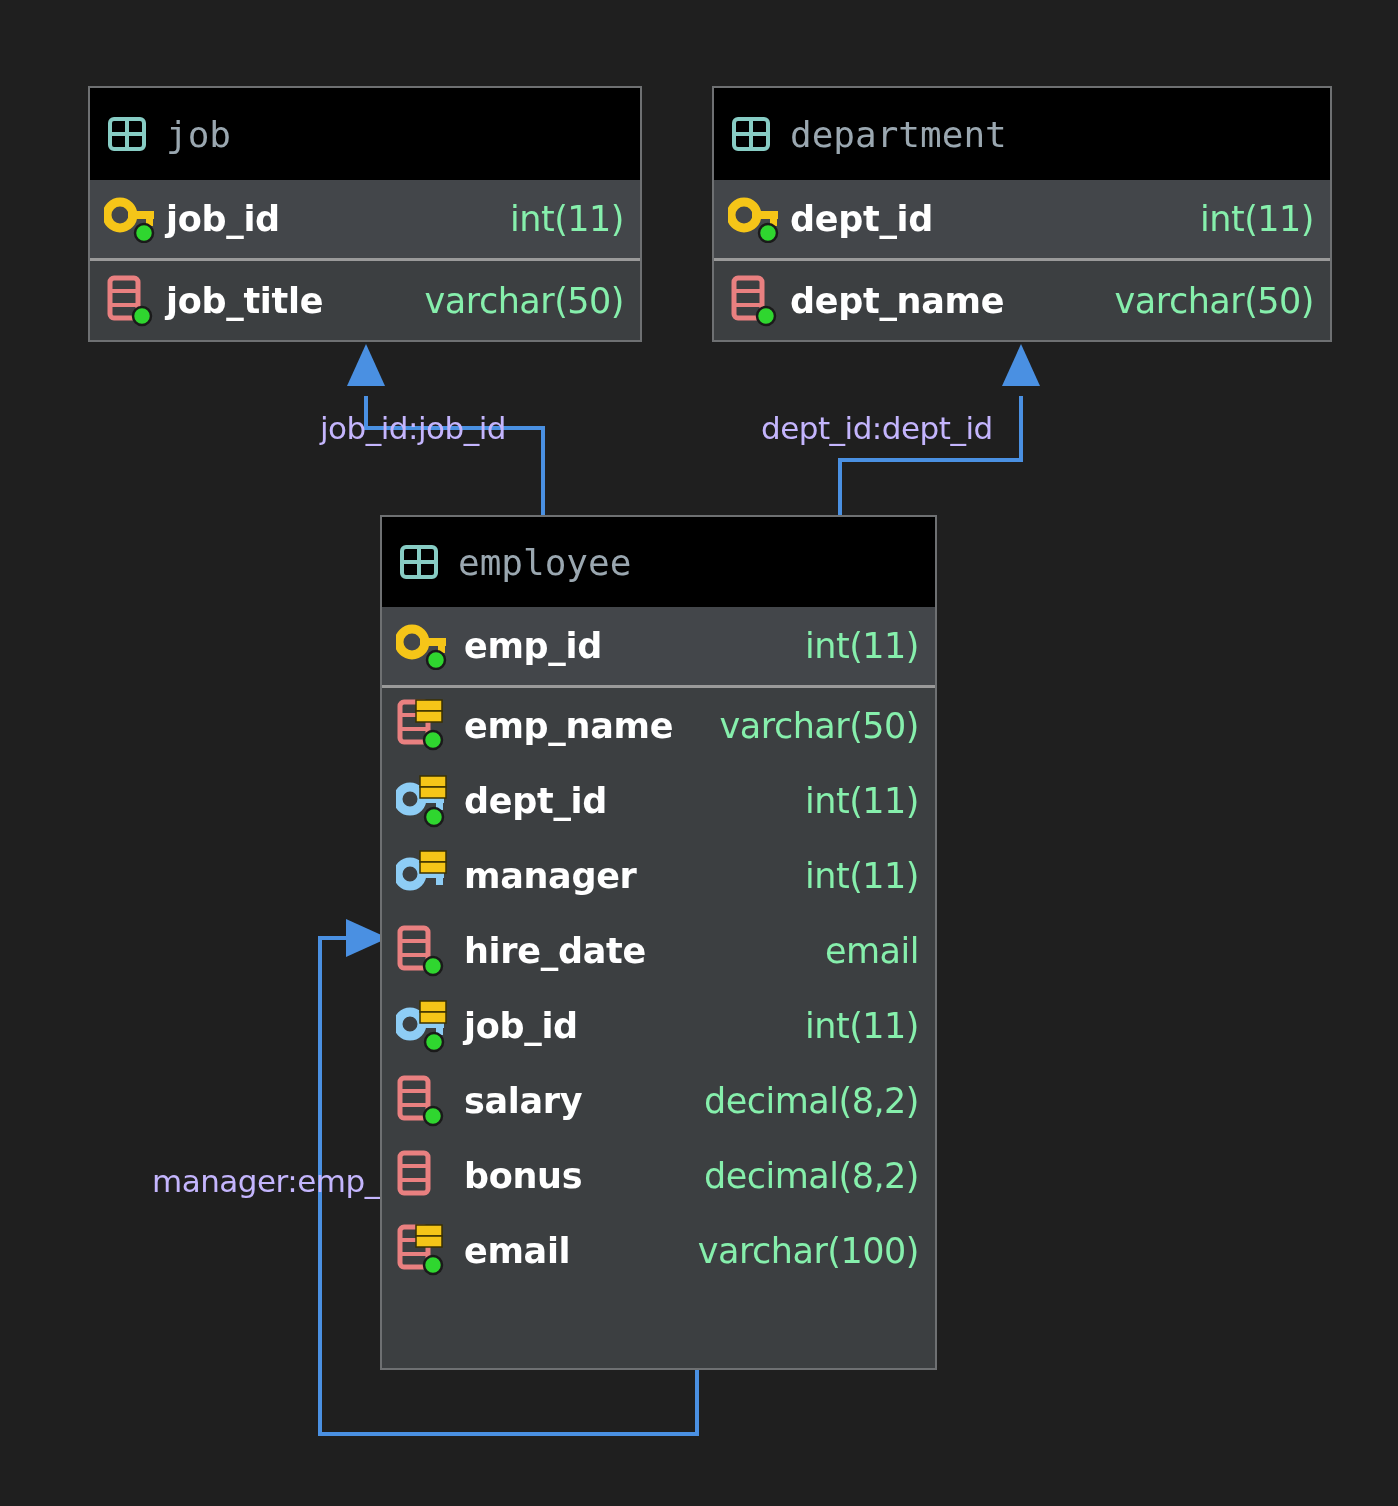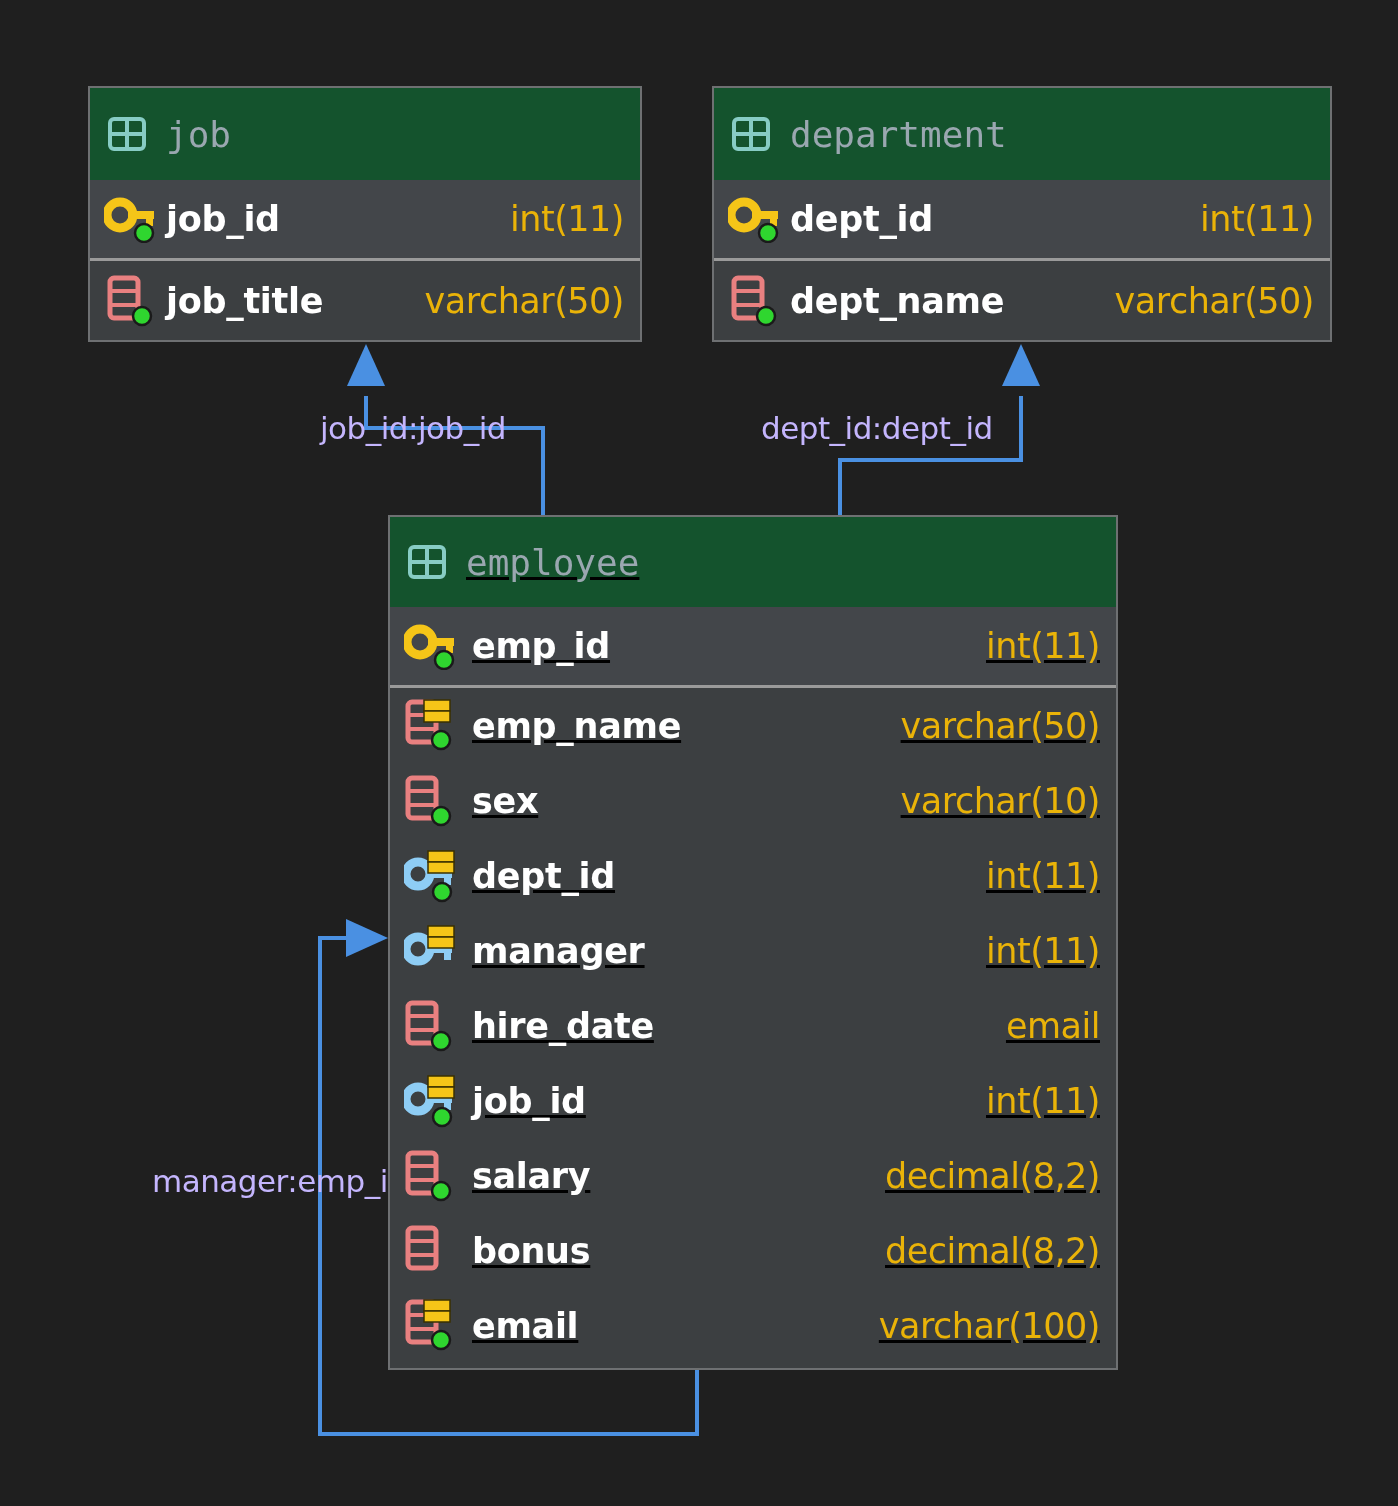--- a/index.html
+++ b/index.html
@@ -27,21 +27,21 @@
   
   .table-box{
     position:absolute;
     background:#3c3f41;
     border:2px solid #6e7072;
     box-sizing:border-box;
     overflow:hidden;
   }
   .tbl-header{
     display:flex;align-items:center;
-    background:#14532d;
+    background:#000000;
     padding:0 18px;
     height:var(--hh);
     box-sizing:border-box;
   }
   .tbl-title{
     font-family:"DejaVu Sans Mono","Liberation Mono",monospace;
     color:#9aa7b0;
     font-size:36px;
     margin-left:20px;
     letter-spacing:0px;
@@ -59,21 +59,21 @@
   .col-name{
     color:#ffffff;
     font-weight:bold;
     font-size:35px;
     font-family:"DejaVu Sans",sans-serif;
     white-space:nowrap;
     letter-spacing:-0.3px;
   }
   .col-type{
     margin-left:auto;
-    color:#eab308;
+    color:#86efac;
     font-size:35px;
     font-family:"DejaVu Sans",sans-serif;
     white-space:nowrap;
     padding-left:14px;
     letter-spacing:-0.5px;
   }
   .divider{height:3px;background:#9a9a9a;}
 </style>
 </head>
 <body>
@@ -165,21 +165,21 @@
         <rect x="6" y="3" width="28" height="40" rx="4" fill="none" stroke="#e98080" stroke-width="5"></rect>
         <line x1="8" y1="16" x2="32" y2="16" stroke="#e98080" stroke-width="4"></line>
         <line x1="8" y1="30" x2="32" y2="30" stroke="#e98080" stroke-width="4"></line>
         <circle cx="38" cy="41" r="9" fill="#2fd62f" stroke="#1a1a1a" stroke-width="2.5"></circle>
       </svg>
       <span class="col-name">dept_name</span>
       <span class="col-type">varchar(50)</span>
     </div>
   </div>
 
-  <div class="table-box" style="left:388px;top:515px;width:730px;height:855px;text-decoration:underline;--hh:90px;">
+  <div class="table-box" style="left:380px;top:515px;width:557px;height:855px;--hh:90px;">
     <div class="tbl-header" style="--hh:90px;">
       <svg class="tbl-icon" width="38" height="34" viewBox="0 0 38 34">
         <rect x="2" y="2" width="34" height="30" rx="4" fill="none" stroke="#87ccc4" stroke-width="4"></rect>
         <line x1="19" y1="3" x2="19" y2="31" stroke="#87ccc4" stroke-width="4"></line>
         <line x1="3" y1="17" x2="35" y2="17" stroke="#87ccc4" stroke-width="4"></line>
       </svg>
       <span class="tbl-title">employee</span>
     </div>
 
     <div class="row pk-row" style="height:78px;">
@@ -201,30 +201,20 @@
         <line x1="6" y1="17" x2="30" y2="17" stroke="#e98080" stroke-width="4"></line>
         <line x1="6" y1="31" x2="30" y2="31" stroke="#e98080" stroke-width="4"></line>
         <rect x="20" y="2" width="26" height="11" fill="#f5c518" stroke="#3a3000" stroke-width="1.5"></rect>
         <rect x="20" y="13" width="26" height="11" fill="#f5c518" stroke="#3a3000" stroke-width="1.5"></rect>
         <circle cx="37" cy="42" r="9" fill="#2fd62f" stroke="#1a1a1a" stroke-width="2.5"></circle>
       </svg>
       <span class="col-name">emp_name</span>
       <span class="col-type">varchar(50)</span>
     </div>
 
-    <div class="row" style="height:75px;">
-      <svg class="row-icon" width="60" height="52" viewBox="0 0 60 52">
-        <rect x="4" y="3" width="28" height="40" rx="4" fill="none" stroke="#e98080" stroke-width="5"></rect>
-        <line x1="6" y1="16" x2="30" y2="16" stroke="#e98080" stroke-width="4"></line>
-        <line x1="6" y1="30" x2="30" y2="30" stroke="#e98080" stroke-width="4"></line>
-        <circle cx="37" cy="41" r="9" fill="#2fd62f" stroke="#1a1a1a" stroke-width="2.5"></circle>
-      </svg>
-      <span class="col-name">sex</span>
-      <span class="col-type">varchar(10)</span>
-    </div>
 
     <div class="row" style="height:75px;">
       <svg class="row-icon" width="60" height="56" viewBox="0 0 60 56">
         <circle cx="14" cy="26" r="12" fill="none" stroke="#8ecdf5" stroke-width="9"></circle>
         <rect x="22" y="22" width="26" height="8" fill="#8ecdf5"></rect>
         <rect x="40" y="28" width="7" height="9" fill="#8ecdf5"></rect>
         <rect x="24" y="3" width="26" height="11" fill="#f5c518" stroke="#3a3000" stroke-width="1.5"></rect>
         <rect x="24" y="14" width="26" height="11" fill="#f5c518" stroke="#3a3000" stroke-width="1.5"></rect>
         <circle cx="38" cy="44" r="9" fill="#2fd62f" stroke="#1a1a1a" stroke-width="2.5"></circle>
       </svg>

